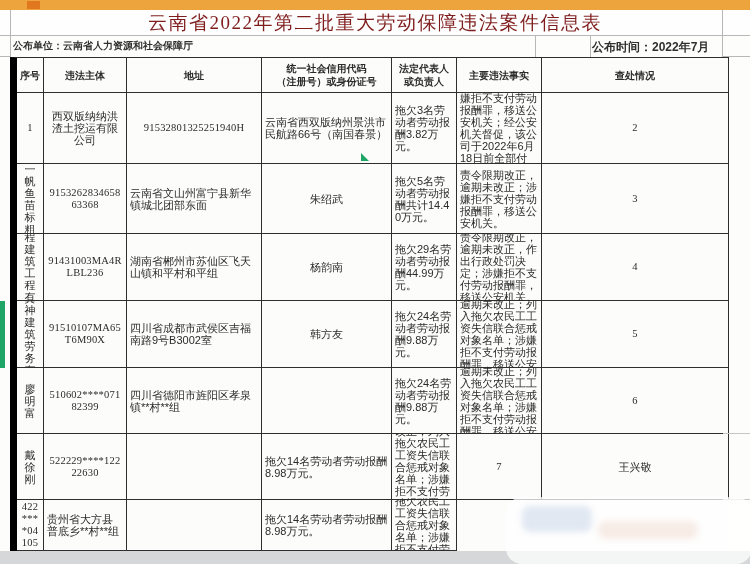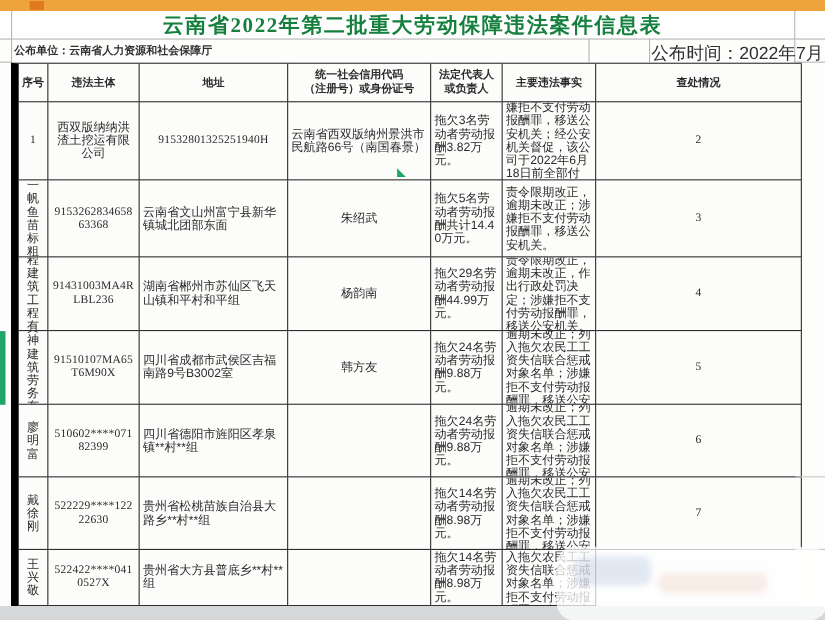--- a/index.html
+++ b/index.html
@@ -6,30 +6,30 @@
   .screen { position:relative; width:750px; height:564px; background:#fdfdfc;
             font-family:"Liberation Sans", sans-serif; overflow:hidden; }
 
   
   .topbar { position:absolute; left:0; top:0; width:750px; height:10px; background:#eda43c; }
   .topbar-accent { position:absolute; left:27px; top:1px; width:13px; height:8px; background:#e1771f; }
 
   
   .title-row { position:absolute; left:0; top:10px; width:750px; height:25px;
                display:flex; align-items:center; justify-content:center; background:#fefefe; }
-  .title-row .t { font-size:19px; font-weight:bold; color:#15803d; letter-spacing:1.5px;
+  .title-row .t { font-size:19px; font-weight:normal; color:#7f1d1d; letter-spacing:1.5px;
                   font-family:"Liberation Serif", serif; }
 
   
   .hl { position:absolute; height:1px; background:#b7b7b7; }
   .vl { position:absolute; width:1px; background:#b7b7b7; }
 
   
   .pub-left  { position:absolute; left:13px;  top:39px; font-size:10px; font-weight:bold; color:#2f2f2f; }
-  .pub-right { position:absolute; left:592px; top:39px; font-size:16px; font-weight:normal; color:#2f2f2f; }
+  .pub-right { position:absolute; left:592px; top:39px; font-size:12px; font-weight:bold; color:#2f2f2f; }
 
   
   .grid { position:absolute; left:10px; top:57px;
           display:grid;
           grid-template-columns:27px 83px 135px 130px 65px 85px 187px;
           grid-template-rows:35px 71px 70px 67px 67px 66px 66px 51px;
           border-top:1px solid #2e2e2e; border-left:7px solid #000000; background:#fcfcfb; }
   .cell { border-right:1px solid #2e2e2e; border-bottom:1px solid #2e2e2e;
           box-sizing:border-box; padding:2px 3px; overflow:hidden;
           display:flex; align-items:center; justify-content:center;
@@ -124,21 +124,20 @@
     <div class="cell">廖明富</div>
     <div class="cell num">510602****07182399</div>
     <div class="cell left">四川省德阳市旌阳区孝泉镇**村**组</div>
     <div class="cell"></div>
     <div class="cell left">拖欠24名劳动者劳动报酬9.88万元。</div>
     <div class="cell left">责令限期整改，逾期未改正；列入拖欠农民工工资失信联合惩戒对象名单；涉嫌拒不支付劳动报酬罪，移送公安机关。</div>
 
     <div class="cell num">6</div>
     <div class="cell">戴徐刚</div>
     <div class="cell num">522229****12222630</div>
-    <div class="cell left">贵州省松桃苗族自治县大路乡**村**组</div>
     <div class="cell"></div>
     <div class="cell left">拖欠14名劳动者劳动报酬8.98万元。</div>
     <div class="cell left">责令限期整改，逾期未改正；列入拖欠农民工工资失信联合惩戒对象名单；涉嫌拒不支付劳动报酬罪，移送公安机关。</div>
 
     <div class="cell num">7</div>
     <div class="cell">王兴敬</div>
     <div class="cell num">522422****0410527X</div>
     <div class="cell left">贵州省大方县普底乡**村**组</div>
     <div class="cell"></div>
     <div class="cell left">拖欠14名劳动者劳动报酬8.98万元。</div>

